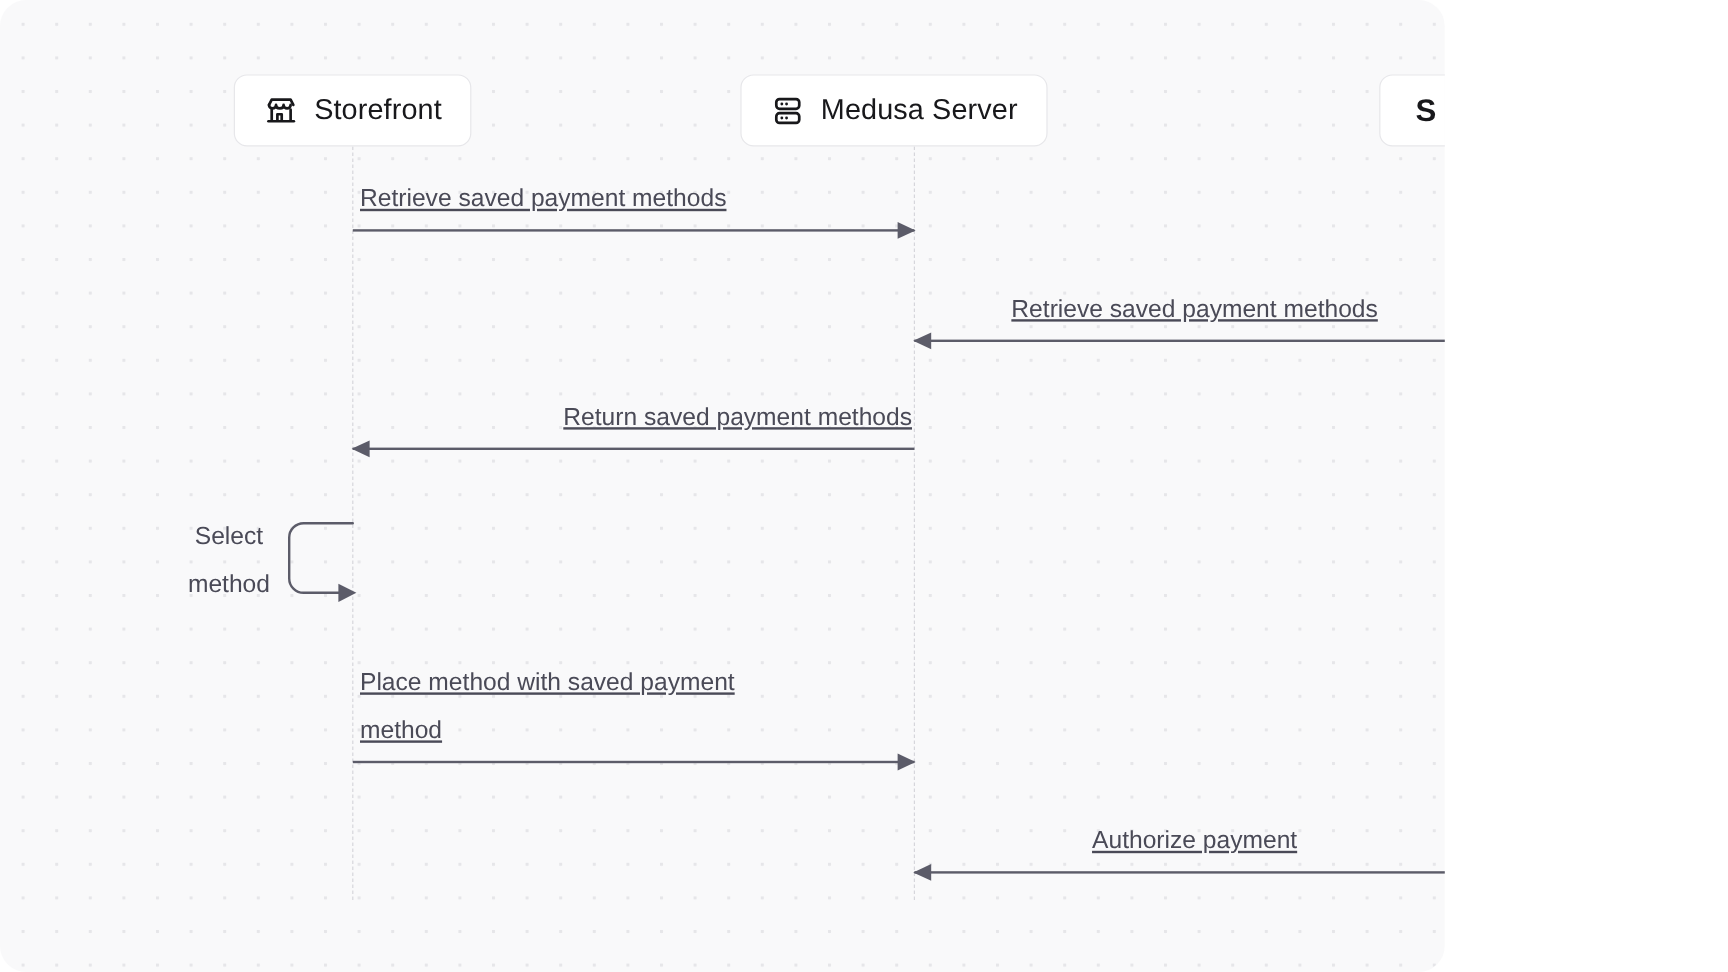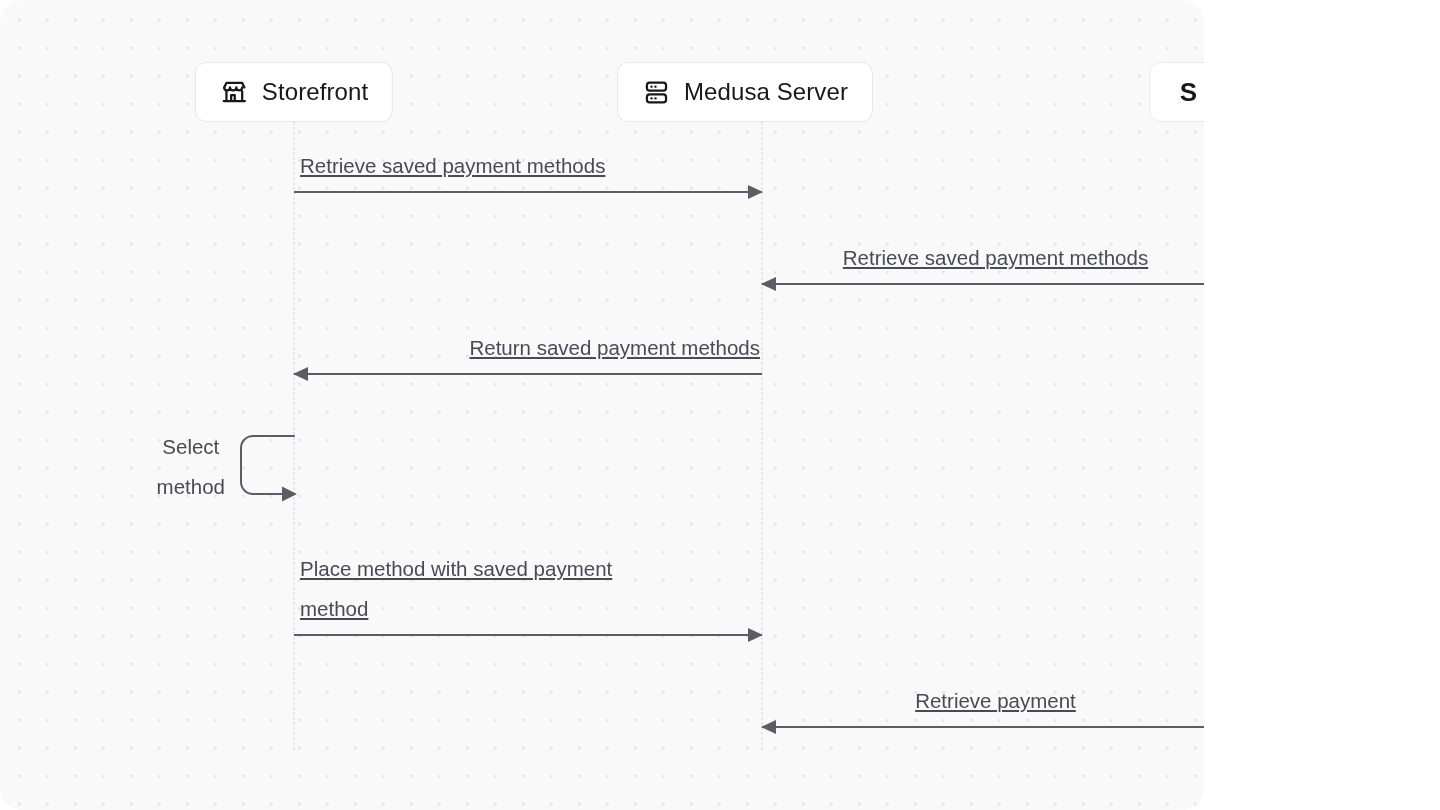--- a/index.html
+++ b/index.html
@@ -208,19 +208,19 @@
   </div>
 
   <div class="msg" style="left:294px; width:468px; top:556px; height:80px;">
     <div class="msg-text align-left" style="white-space:pre-line;">Place method with saved payment
 method</div>
     <div class="msg-line"></div>
     <div class="msg-head right"></div>
   </div>
 
   <div class="msg" style="left:762px; width:467px; top:688px; height:40px;">
-    <div class="msg-text align-center">Retrieve payment</div>
+    <div class="msg-text align-center">Authorize payment</div>
     <div class="msg-line"></div>
     <div class="msg-head left"></div>
     <div class="msg-head right"></div>
   </div>
 
 </div>
 
 </body></html>

